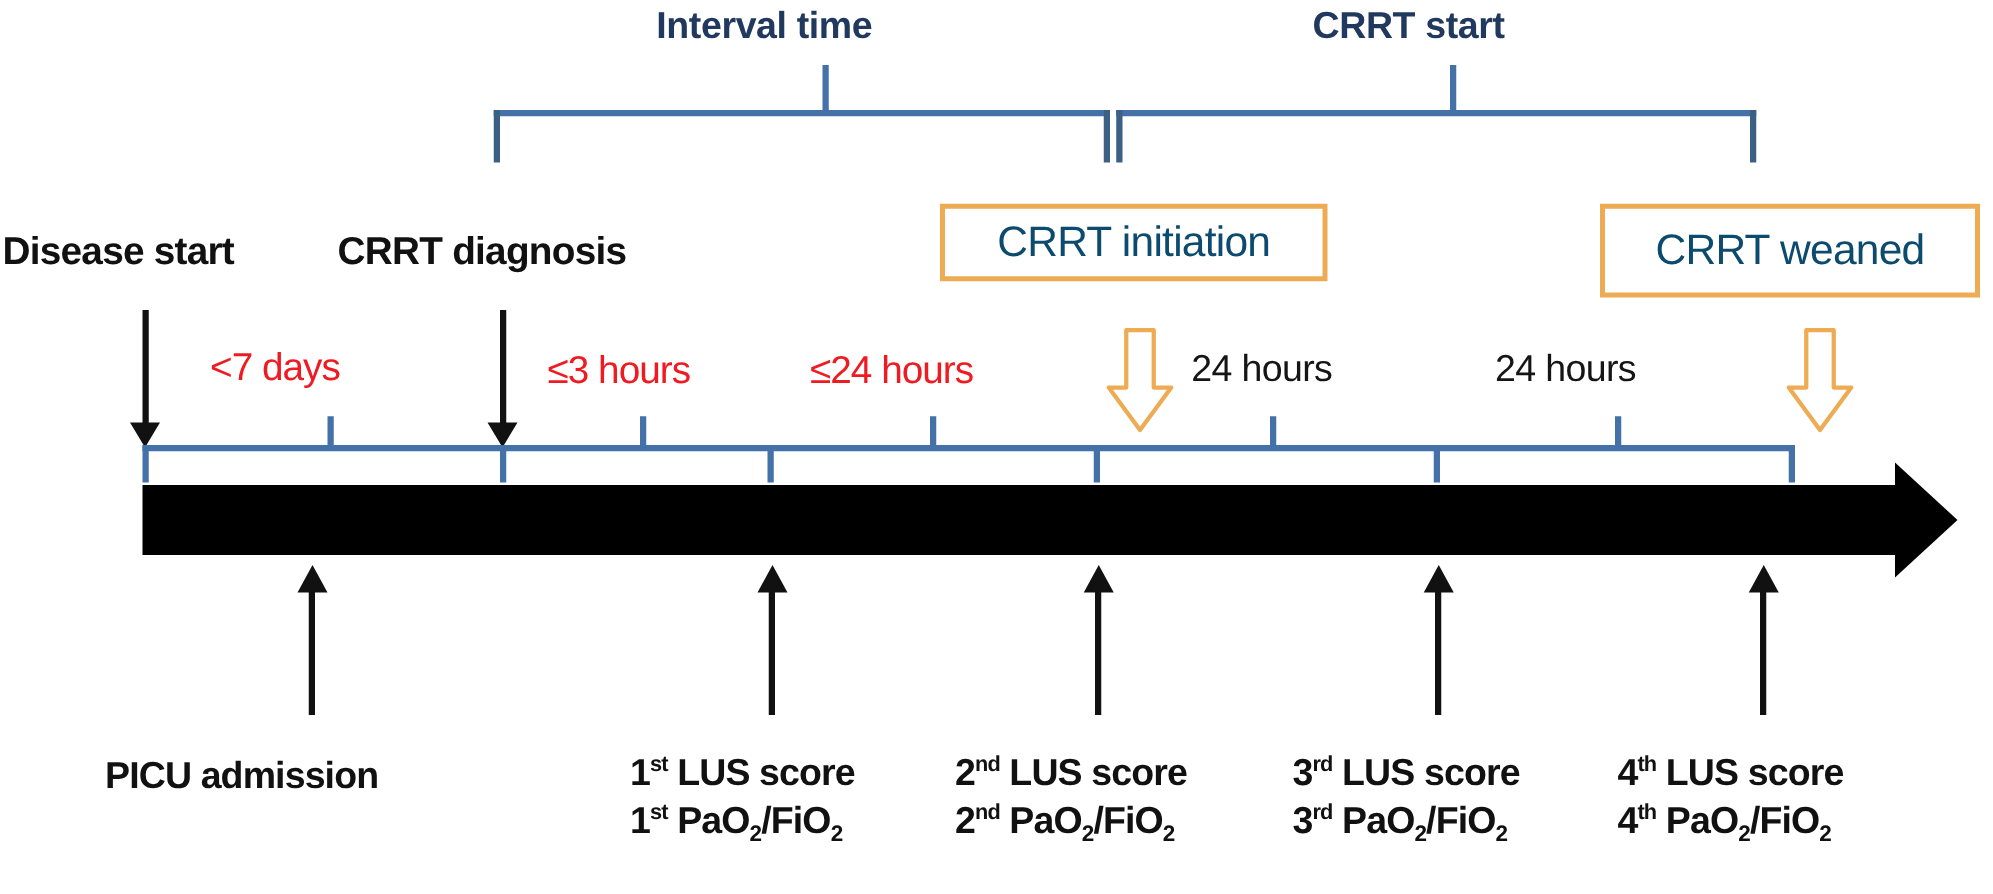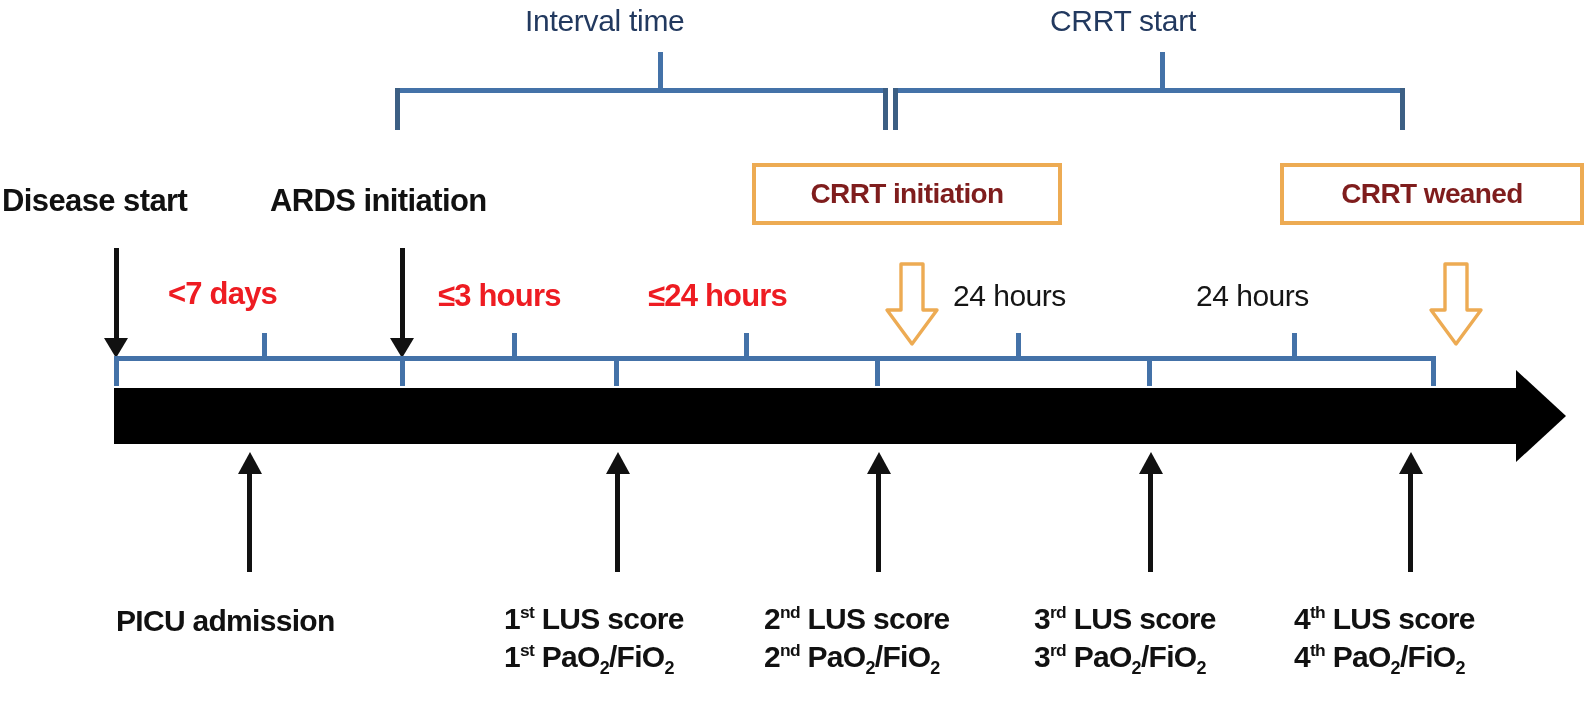--- a/index.html
+++ b/index.html
@@ -16,37 +16,37 @@
     width: 1594px;
     height: 715px;
     background: #ffffff;
     overflow: hidden;
   }
   .abs { position: absolute; }
 
   
   .brace-label {
     color: #22395f;
-    font-weight: normal;
+    font-weight: bold;
     font-size: 30px;
     letter-spacing: -0.3px;
     white-space: nowrap;
     line-height: 1;
   }
   .event-label {
     color: #111111;
     font-weight: bold;
     font-size: 31px;
     letter-spacing: -0.6px;
     white-space: nowrap;
     line-height: 1;
   }
   .dur-red {
     color: #ee1c22;
-    font-weight: bold;
+    font-weight: normal;
     font-size: 31px;
     letter-spacing: -0.8px;
     white-space: nowrap;
     line-height: 1;
   }
   .dur-black {
     color: #151515;
     font-weight: normal;
     font-size: 30px;
     letter-spacing: -0.5px;
@@ -67,23 +67,23 @@
   
   .crrt-box {
     border: 4px solid #edab53;
     background: #ffffff;
     box-sizing: border-box;
     display: flex;
     align-items: center;
     justify-content: center;
   }
   .crrt-box span {
-    color: #7f1d1d;
-    font-weight: bold;
-    font-size: 28px;
+    color: #0c4a6e;
+    font-weight: normal;
+    font-size: 34px;
     letter-spacing: -0.6px;
     white-space: nowrap;
   }
 
   
   .tl-bar {
     background: #000000;
     height: 56px;
   }
   .tl-head {
@@ -136,26 +136,26 @@
   </div>
 
   <div class="abs">
     <div class="abs brace-h" style="left:893px; top:88px; width:512px;"></div>
     <div class="abs brace-leg" style="left:893px; top:88px; height:42px;"></div>
     <div class="abs brace-leg" style="left:1400px; top:88px; height:42px;"></div>
     <div class="abs brace-stem" style="left:1160px; top:52px; height:38px;"></div>
   </div>
 
   <div class="abs event-label" style="left:2px; top:185px;">Disease start</div>
-  <div class="abs event-label" style="left:270px; top:185px;">ARDS initiation</div>
+  <div class="abs event-label" style="left:270px; top:185px;">CRRT diagnosis</div>
 
   <div class="abs crrt-box" style="left:752px; top:163px; width:310px; height:62px;">
     <span>CRRT initiation</span>
   </div>
-  <div class="abs crrt-box" style="left:1280px; top:163px; width:304px; height:62px;">
+  <div class="abs crrt-box" style="left:1280px; top:163px; width:304px; height:75px;">
     <span>CRRT weaned</span>
   </div>
 
   <div class="abs">
     <div class="abs ptr-down-shaft" style="left:114px; top:248px; height:96px;"></div>
     <div class="abs ptr-down-head" style="left:104px; top:338px;"></div>
   </div>
   <div class="abs">
     <div class="abs ptr-down-shaft" style="left:400px; top:248px; height:96px;"></div>
     <div class="abs ptr-down-head" style="left:390px; top:338px;"></div>
@@ -210,21 +210,21 @@
   </div>
   <div class="abs">
     <div class="abs ptr-up-head" style="left:1139px; top:452px;"></div>
     <div class="abs ptr-up-shaft" style="left:1148px; top:472px; height:100px;"></div>
   </div>
   <div class="abs">
     <div class="abs ptr-up-head" style="left:1399px; top:452px;"></div>
     <div class="abs ptr-up-shaft" style="left:1408px; top:472px; height:100px;"></div>
   </div>
 
-  <div class="abs bottom-label" style="left:116px; top:602px;text-align:center;">
+  <div class="abs bottom-label" style="left:84px; top:602px;text-align:center;">
     <div>PICU admission</div>
   </div>
 
   <div class="abs bottom-label" style="left:504px; top:600px;">
     <div>
       <span>1</span><sup>st</sup><span> LUS score</span>
     </div>
     <div>
       <span>1</span><sup>st</sup><span> PaO</span><sub>2</sub><span>/FiO</span><sub>2</sub>
     </div>

